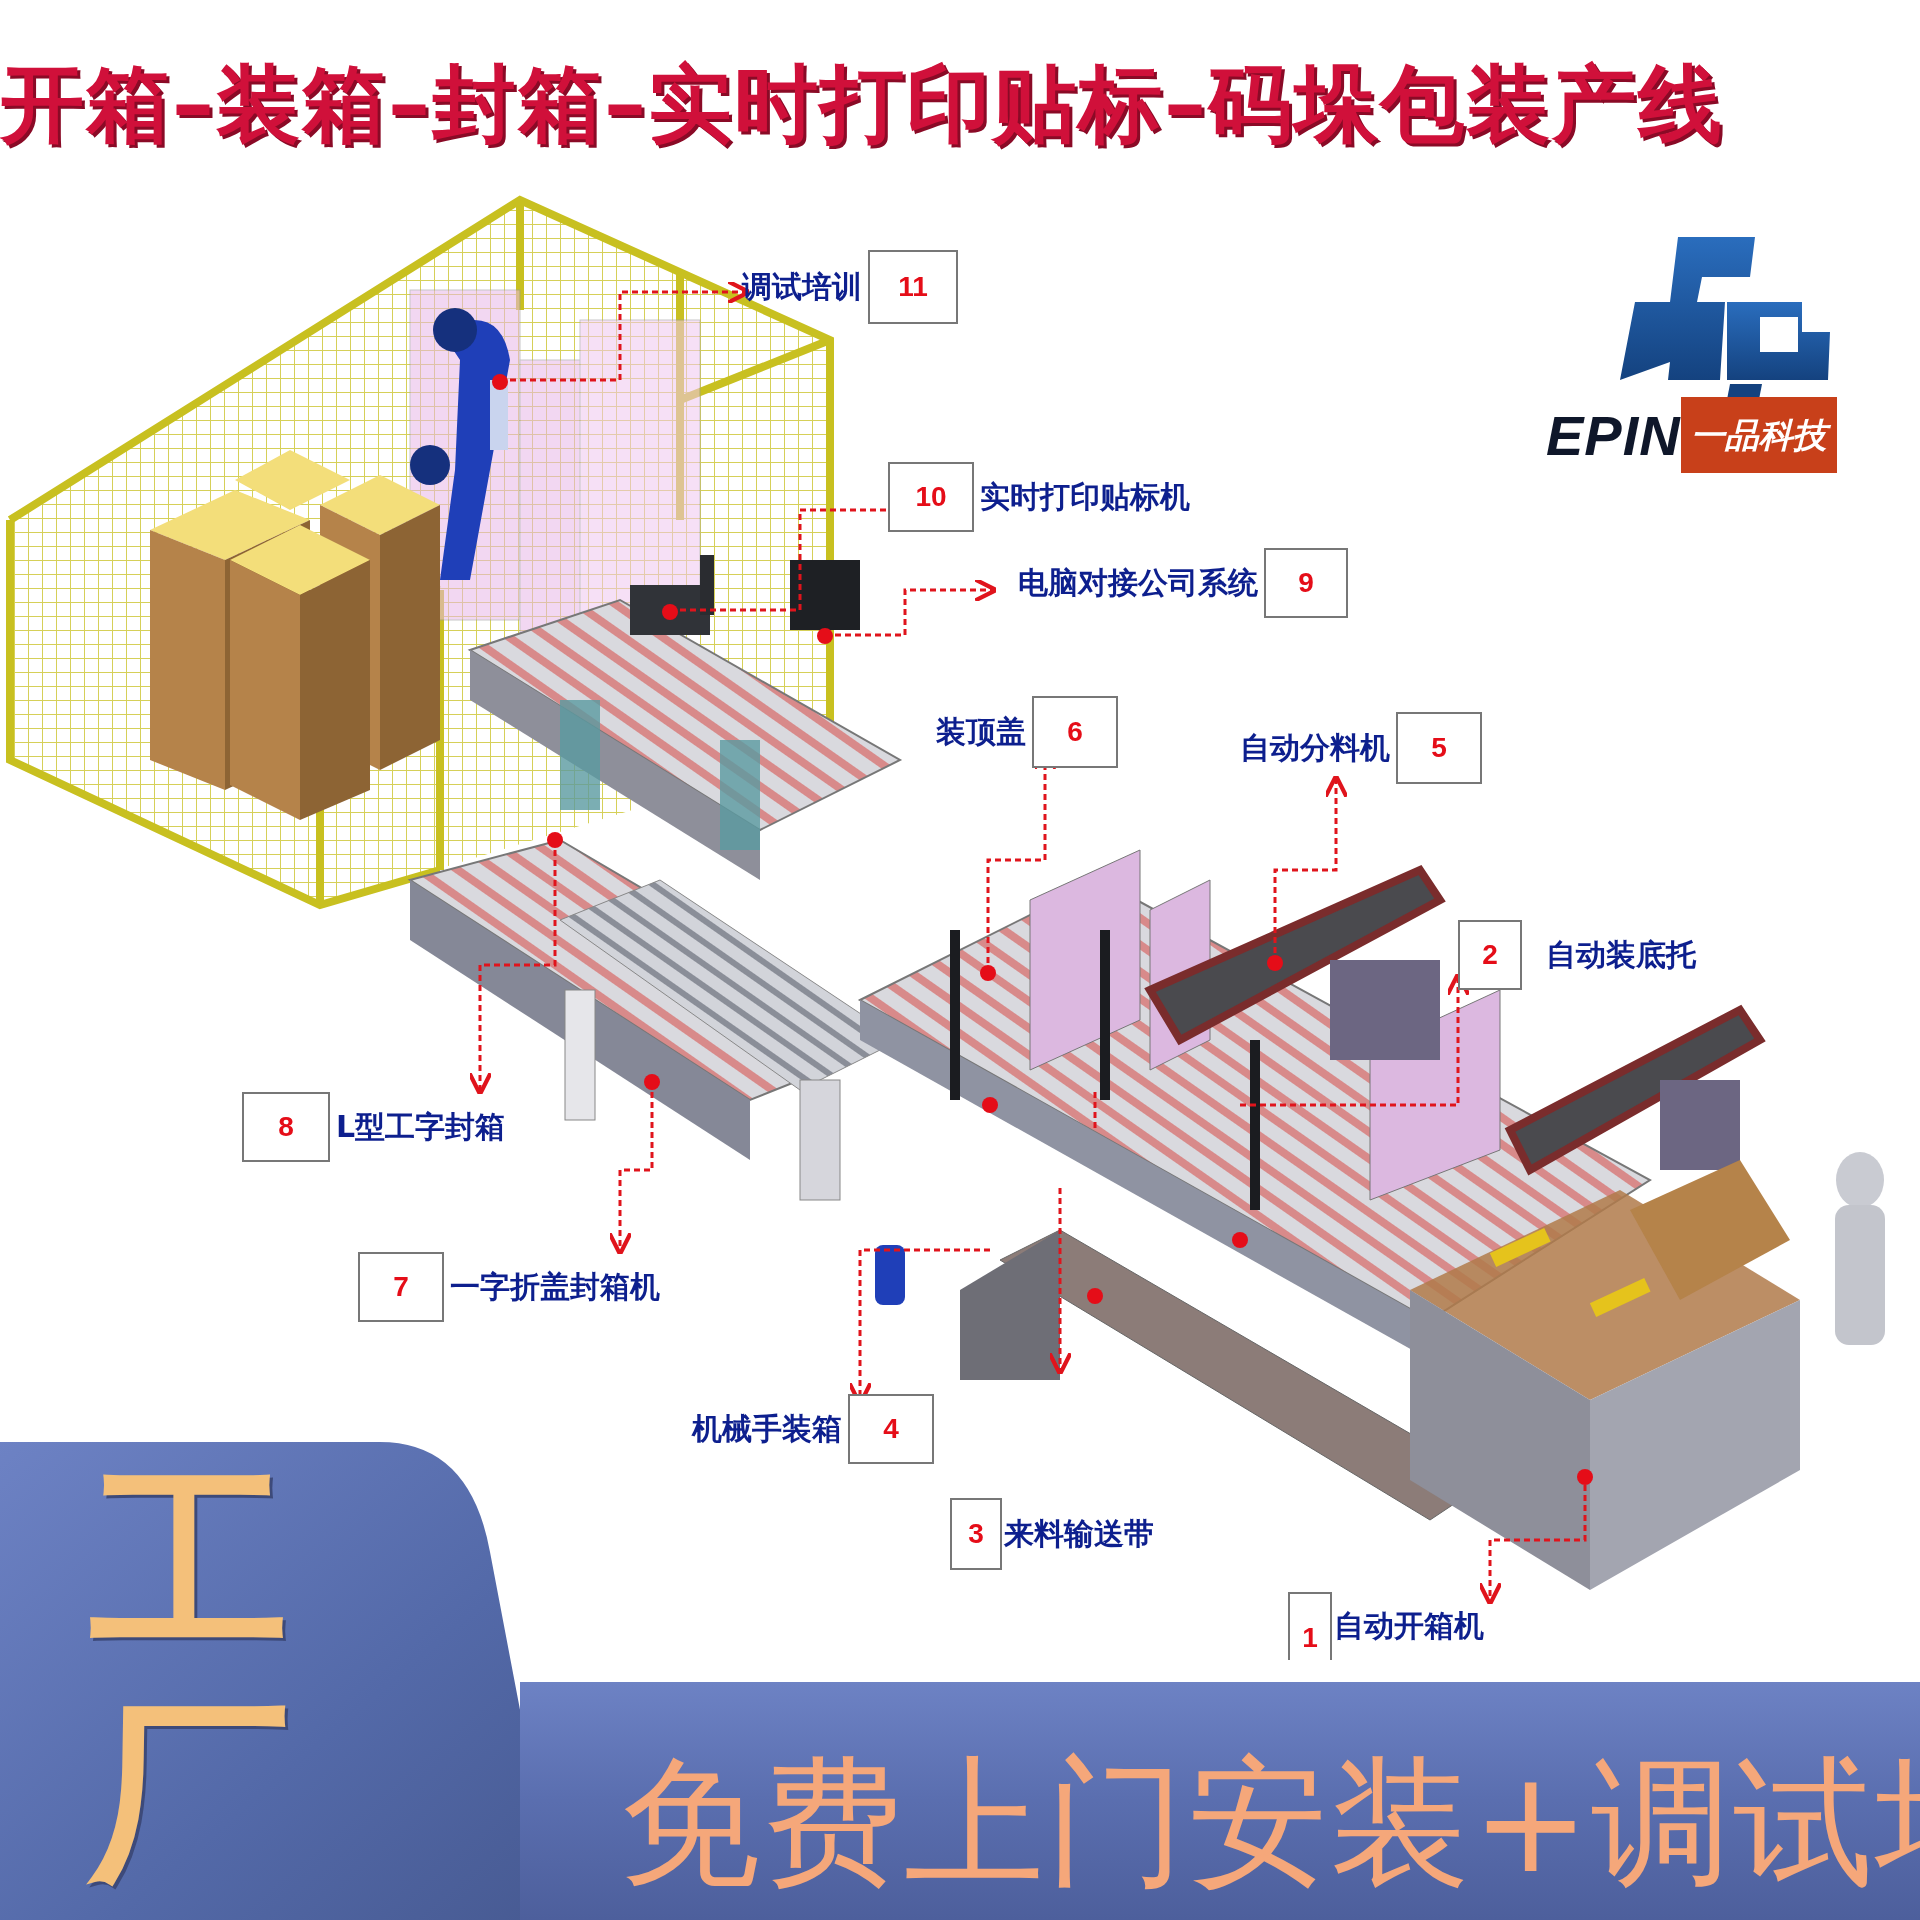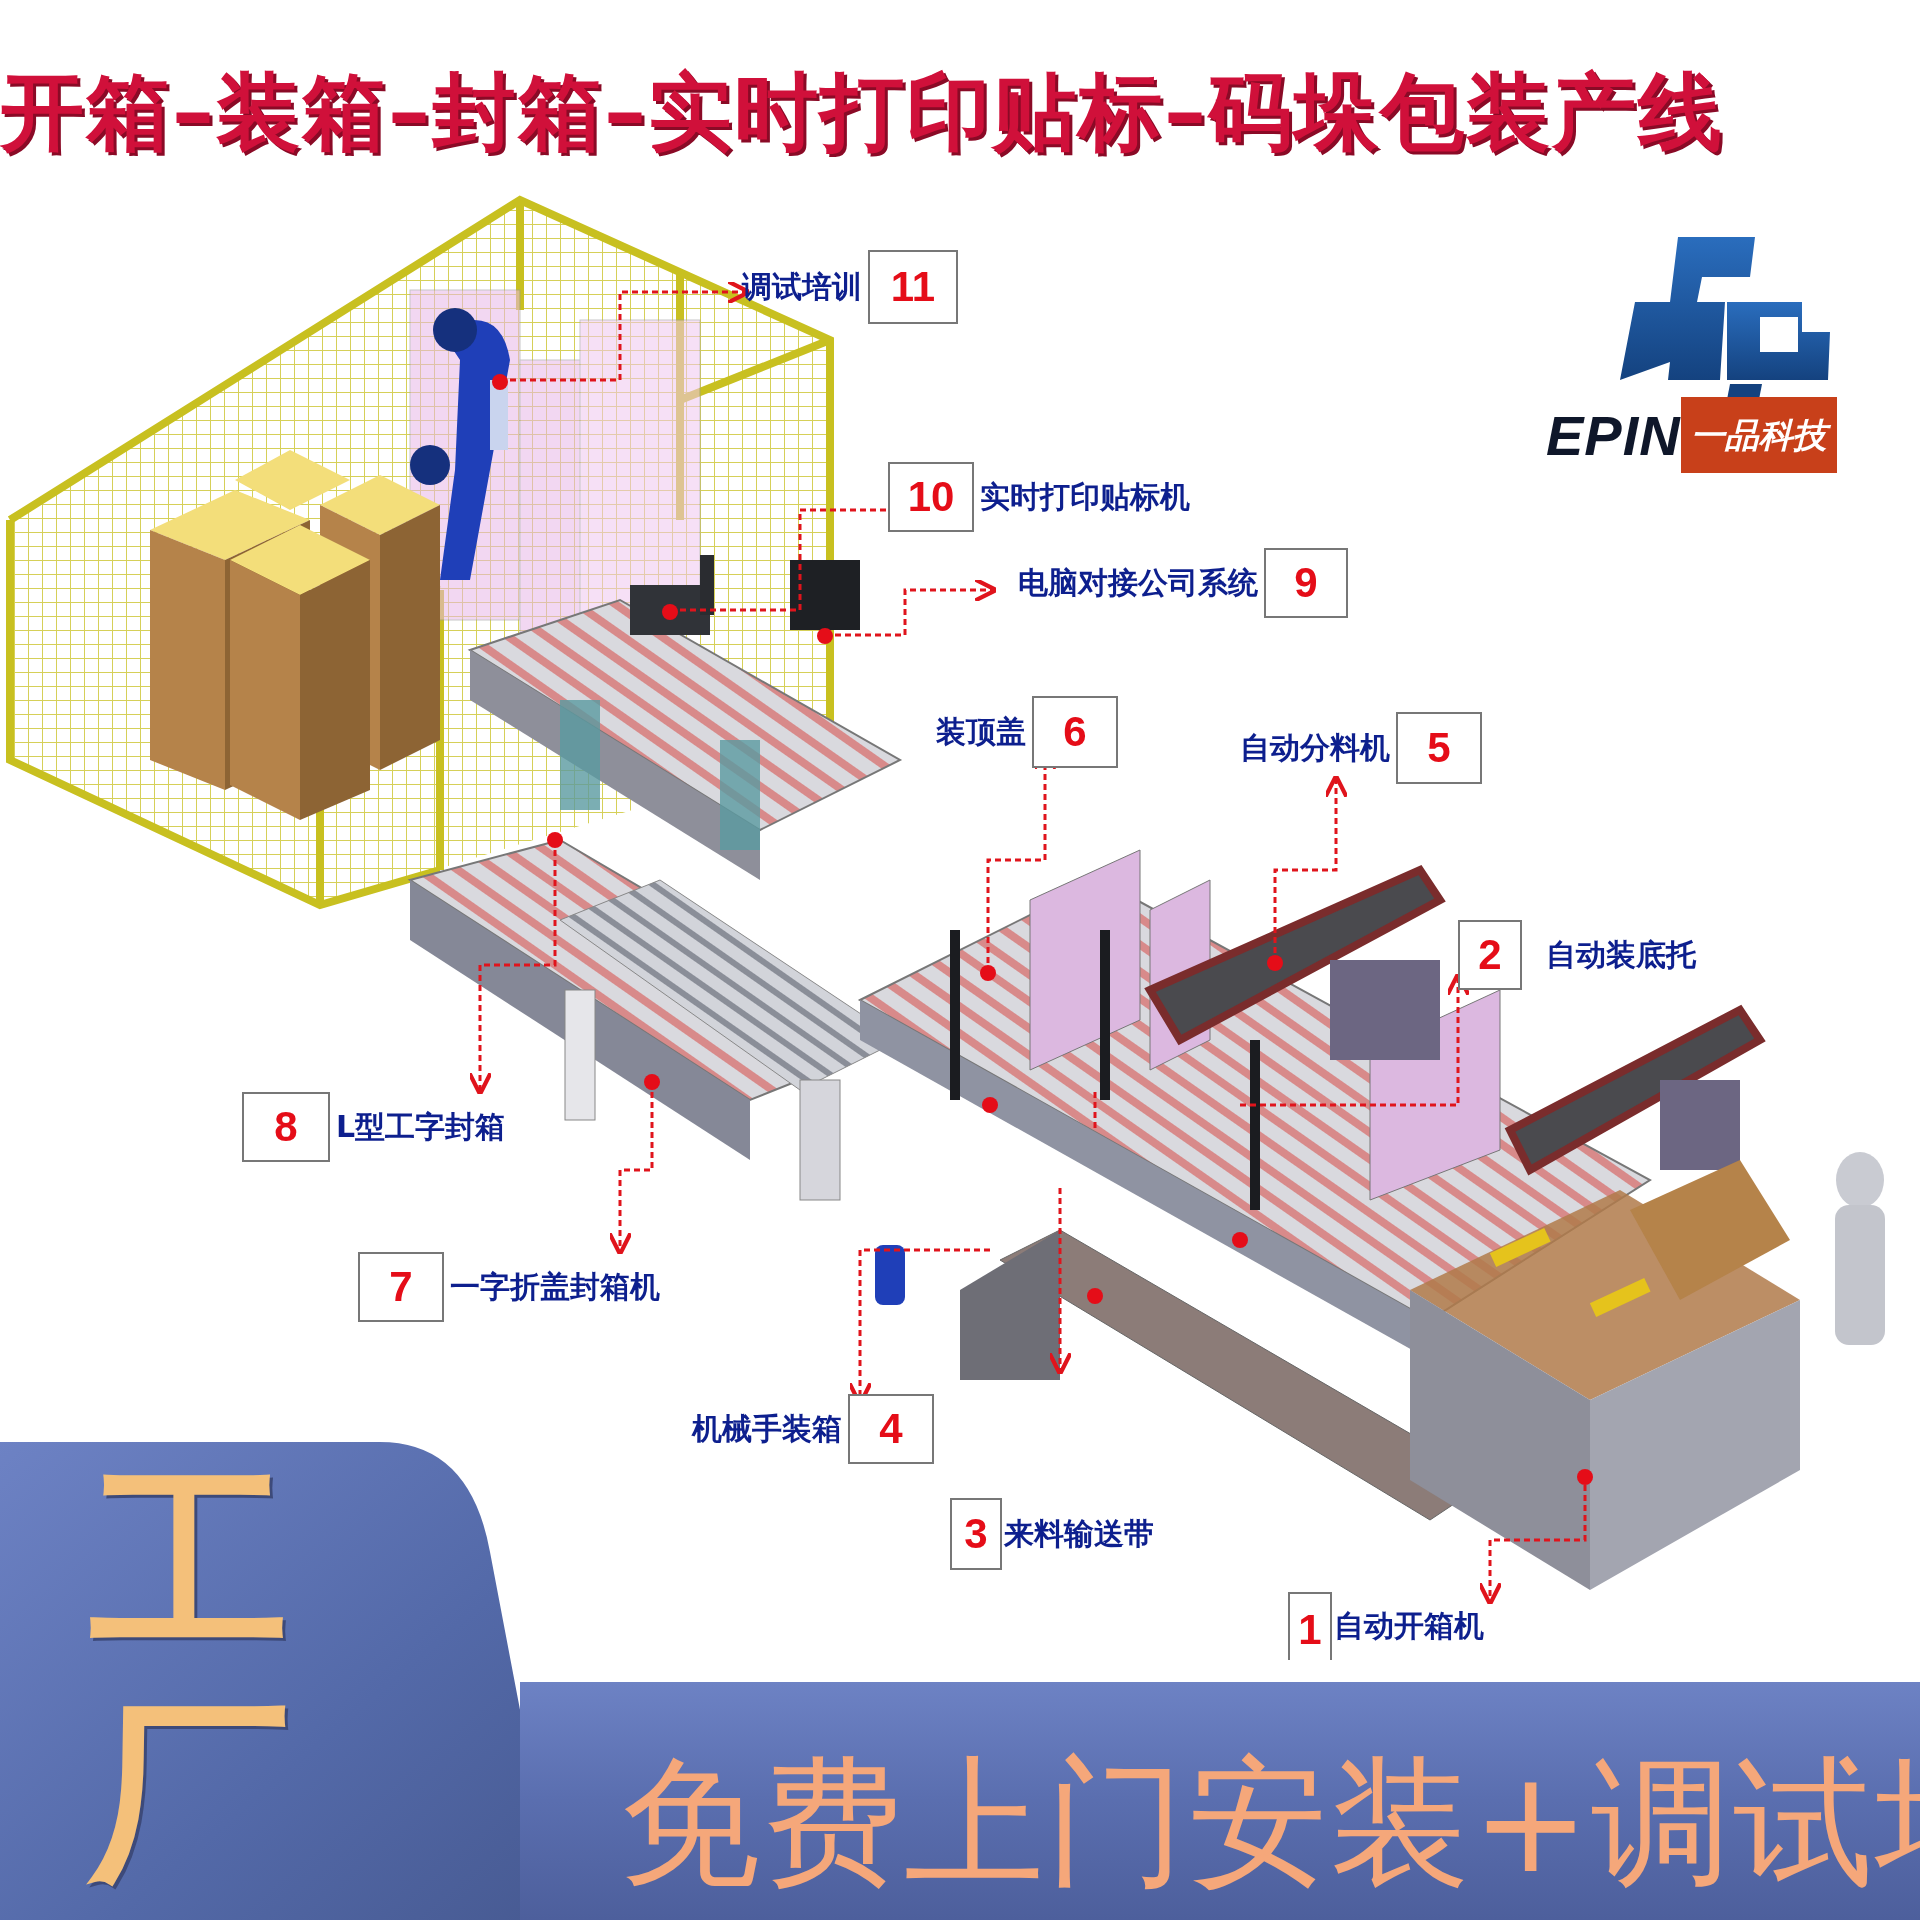--- a/index.html
+++ b/index.html
@@ -1,21 +1,21 @@
 <!DOCTYPE html>
 <html><head>
 <meta charset="utf-8">
 <style>
   html,body{margin:0;padding:0;background:#ffffff;}
   body{width:1920px;height:1920px;position:relative;overflow:hidden;font-family:"DejaVu Sans","Liberation Sans",sans-serif;}
   .abs{position:absolute;}
-  #title{left:0;top:48px;width:1536px;text-align:center;font-weight:bold;font-size:84px;letter-spacing:2px;color:#d0103a;text-shadow:3px 3px 0 #8a0a26;white-space:nowrap;margin-top:8px;}
+  #title{left:0;top:48px;width:1536px;text-align:center;font-weight:bold;font-size:84px;letter-spacing:2px;color:#d0103a;text-shadow:3px 3px 0 #8a0a26;white-space:nowrap;}
   #scene{left:0;top:180px;width:1920px;height:1480px;}
   .callout{position:absolute;display:flex;align-items:center;gap:6px;}
-  .numbox{width:84px;height:68px;border:2px solid #777;background:#fff;display:flex;align-items:center;justify-content:center;color:#e50d18;font-weight:bold;font-size:42px;font-family:"Liberation Sans",sans-serif;}
+  .numbox{width:84px;height:68px;border:2px solid #777;background:#fff;display:flex;align-items:center;justify-content:center;color:#e50d18;font-weight:bold;font-size:28px;font-family:"Liberation Sans",sans-serif;}
   .clabel{color:#0d1f8e;font-weight:bold;font-size:30px;white-space:nowrap;}
   #logo{left:1590px;top:232px;width:300px;height:240px;}
   #logo-text{left:1546px;top:412px;height:46px;display:flex;align-items:center;}
   #logo-en{color:#0f172a;font-weight:bold;font-style:italic;font-size:56px;font-family:"Liberation Sans",sans-serif;letter-spacing:1px;}
   #logo-cn{background:#c8401a;color:#fff;font-weight:bold;font-style:italic;font-size:34px;padding:16px 10px;height:44px;line-height:44px;}
   #band-left{left:0;top:1432px;width:560px;height:488px;}
   #band-bottom{left:520px;top:1682px;width:1400px;height:238px;background:linear-gradient(180deg,#6d82c4 0%,#5a6eaf 50%,#4d5f9c 100%);}
   #source-text{left:90px;top:1448px;width:360px;color:#f4c07a;font-weight:bold;font-size:200px;line-height:230px;text-shadow:3px 3px 0 #3d4a7a;}
   #service-text{left:620px;top:1730px;color:#f5a77a;font-size:140px;white-space:nowrap;letter-spacing:2px;}
 </style>

